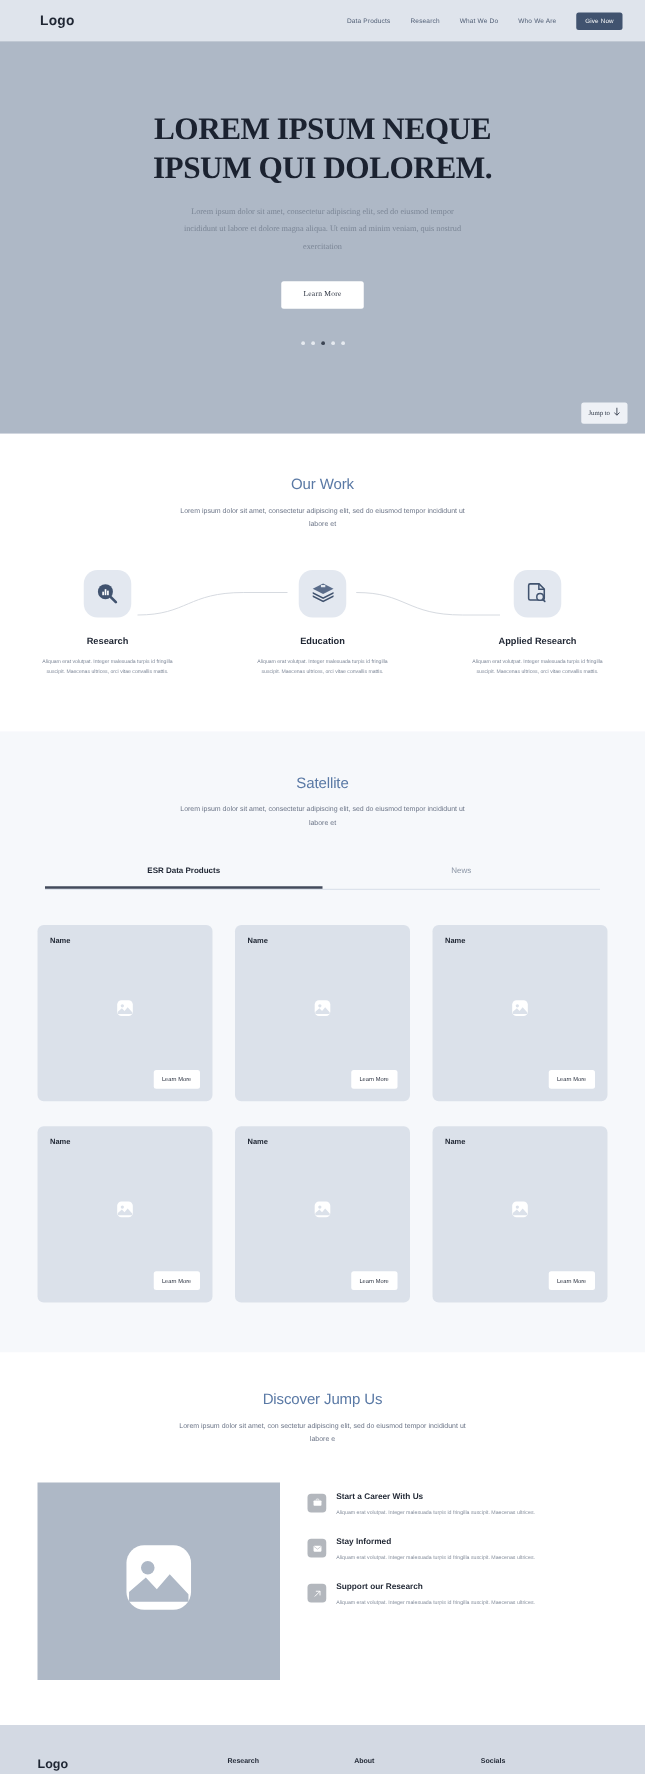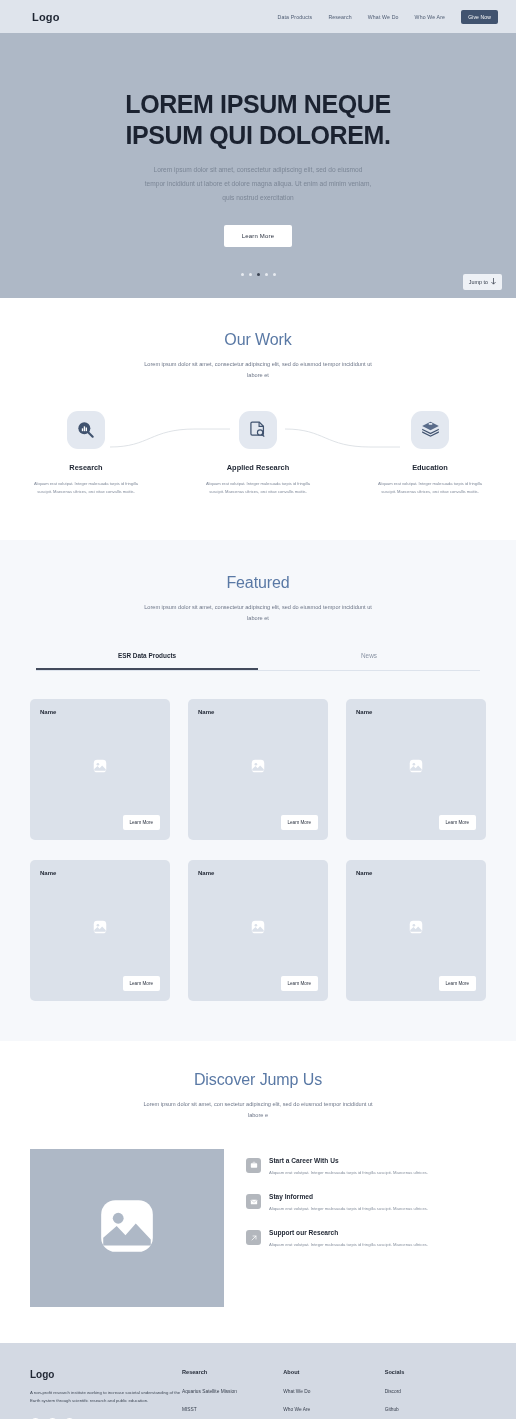--- a/index.html
+++ b/index.html
@@ -27,21 +27,22 @@
   .nav-cta {
     font-size: 5px; color: #fff; background: #41536f;
     padding: 4px 7px; border-radius: 2px; letter-spacing: .15px; white-space: nowrap; cursor: pointer;
   }
 
   
   .hero {
     background: #aeb8c6;
     padding: 56px 0 0 0;
     position: relative;
-    height: 265px;
+    height: 314px;
+    font-family: Liberation Serif, serif;
   }
   .hero-title {
     text-align: center;
     font-size: 25px;
     font-weight: 700;
     line-height: 1.22;
     letter-spacing: -0.4px;
     color: #1b2230;
     padding: 0 48px;
   }
@@ -63,21 +64,21 @@
   .dot.active { background: #3c4554; }
   .jump-to {
     position: absolute; right: 14px; bottom: 8px;
     background: #eef1f6; color: #323a49; font-size: 5.4px;
     padding: 4px 6px; border-radius: 2px; display: flex; align-items: center; gap: 3px;
     cursor: pointer;
   }
 
   
   .section-title {
-    text-align: center; font-size: 16px; color: #5a79a5; font-weight: 400; letter-spacing: -0.1px;
+    text-align: center; font-size: 12px; color: #5a79a5; font-weight: 400; letter-spacing: -0.1px;
   }
   .section-sub {
     margin: 10px auto 0; width: 238px; text-align: center;
     font-size: 5.6px; line-height: 1.95; color: #6d7688;
   }
 
   
   .our-work { background: #fff; padding: 33px 0 44px; position: relative; }
   .work-row { display: flex; margin-top: 30px; position: relative; }
   .work-col { flex: 1; display: flex; flex-direction: column; align-items: center; }
@@ -212,48 +213,48 @@
             <rect x="11.6" y="9" width="1.6" height="4.4" fill="#fff"></rect>
             <path d="M15.2 15.2 L20 20" stroke="#41536f" stroke-width="2.6" stroke-linecap="round"></path>
           </svg>
         </div>
         <div class="work-name">Research</div>
         <div class="work-desc">Aliquam erat volutpat. Integer malesuada turpis id fringilla suscipit. Maecenas ultrices, orci vitae convallis mattis.</div>
       </div>
 
       <div class="work-col">
         <div class="work-icon">
+          <svg width="21" height="21" viewBox="0 0 24 24">
+            <path d="M12 3.2 L21.5 8 L12 12.8 L2.5 8 z" fill="#5a6c8a"></path>
+            <path d="M2.5 11 L12 15.8 L21.5 11 L21.5 12.6 L12 17.4 L2.5 12.6 z" fill="#41536f"></path>
+            <path d="M2.5 14 L12 18.8 L21.5 14 L21.5 15.6 L12 20.4 L2.5 15.6 z" fill="#41536f"></path>
+            <path d="M10 4.6 h4 v2 h-4 z" fill="#e3e8f0"></path>
+          </svg>
+        </div>
+        <div class="work-name">Education</div>
+        <div class="work-desc">Aliquam erat volutpat. Integer malesuada turpis id fringilla suscipit. Maecenas ultrices, orci vitae convallis mattis.</div>
+      </div>
+
+      <div class="work-col">
+        <div class="work-icon">
           <svg width="20" height="20" viewBox="0 0 24 24">
             <path d="M5 2.5 h8.5 L18.5 7.5 v9 a1.5 1.5 0 0 1 -1.5 1.5 H5 a1.5 1.5 0 0 1 -1.5 -1.5 V4 A1.5 1.5 0 0 1 5 2.5 z" fill="none" stroke="#41536f" stroke-width="1.5"></path>
             <path d="M13.3 2.6 v5 h5" fill="none" stroke="#41536f" stroke-width="1.4"></path>
             <circle cx="14.5" cy="15" r="3.2" fill="#e3e8f0" stroke="#41536f" stroke-width="1.4"></circle>
             <path d="M16.8 17.3 L19 19.4" stroke="#41536f" stroke-width="1.6" stroke-linecap="round"></path>
           </svg>
         </div>
         <div class="work-name">Applied Research</div>
         <div class="work-desc">Aliquam erat volutpat. Integer malesuada turpis id fringilla suscipit. Maecenas ultrices, orci vitae convallis mattis.</div>
       </div>
-
-      <div class="work-col">
-        <div class="work-icon">
-          <svg width="21" height="21" viewBox="0 0 24 24">
-            <path d="M12 3.2 L21.5 8 L12 12.8 L2.5 8 z" fill="#5a6c8a"></path>
-            <path d="M2.5 11 L12 15.8 L21.5 11 L21.5 12.6 L12 17.4 L2.5 12.6 z" fill="#41536f"></path>
-            <path d="M2.5 14 L12 18.8 L21.5 14 L21.5 15.6 L12 20.4 L2.5 15.6 z" fill="#41536f"></path>
-            <path d="M10 4.6 h4 v2 h-4 z" fill="#e3e8f0"></path>
-          </svg>
-        </div>
-        <div class="work-name">Education</div>
-        <div class="work-desc">Aliquam erat volutpat. Integer malesuada turpis id fringilla suscipit. Maecenas ultrices, orci vitae convallis mattis.</div>
-      </div>
     </div>
   </div>
 
   <div class="featured">
-    <div class="section-title">Featured</div>
+    <div class="section-title">Satellite</div>
     <div class="section-sub">Lorem ipsum dolor sit amet, consectetur adipiscing elit, sed do eiusmod tempor incididunt ut labore et</div>
     <div class="tabs">
       <div class="tab active">ESR Data Products</div>
       <div class="tab">News</div>
     </div>
     <div class="card-grid">
 
       <div class="card">
         <div class="card-name">Name</div>
         <div class="card-img">

